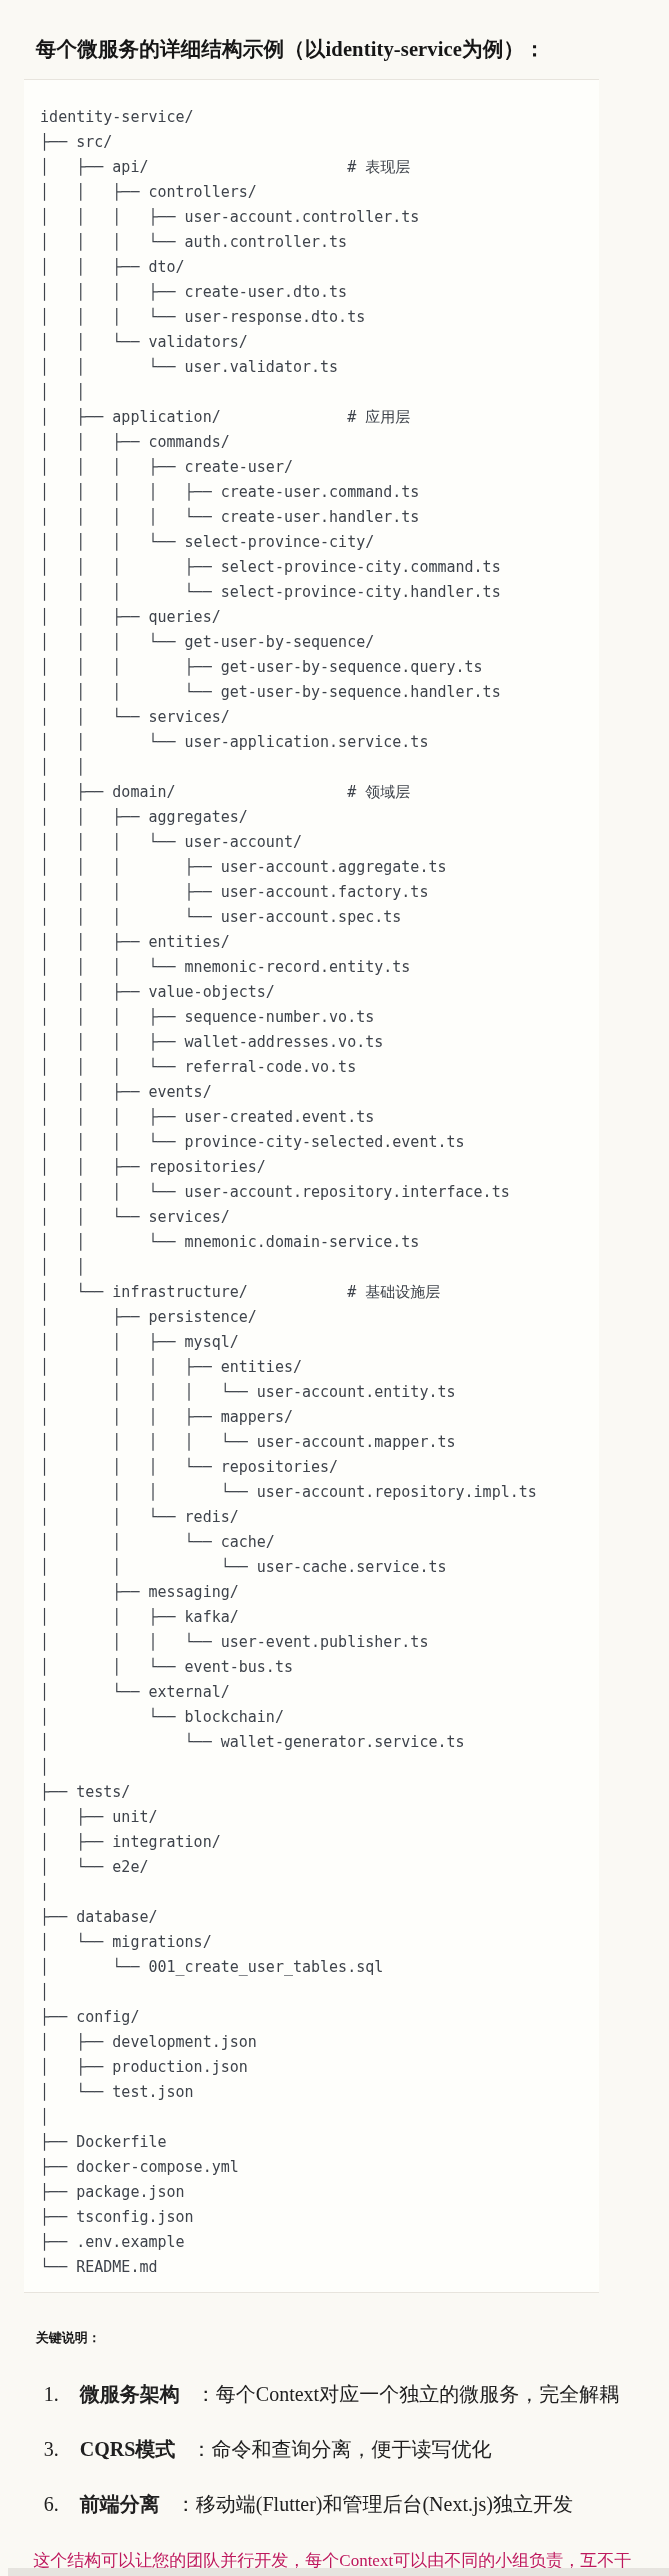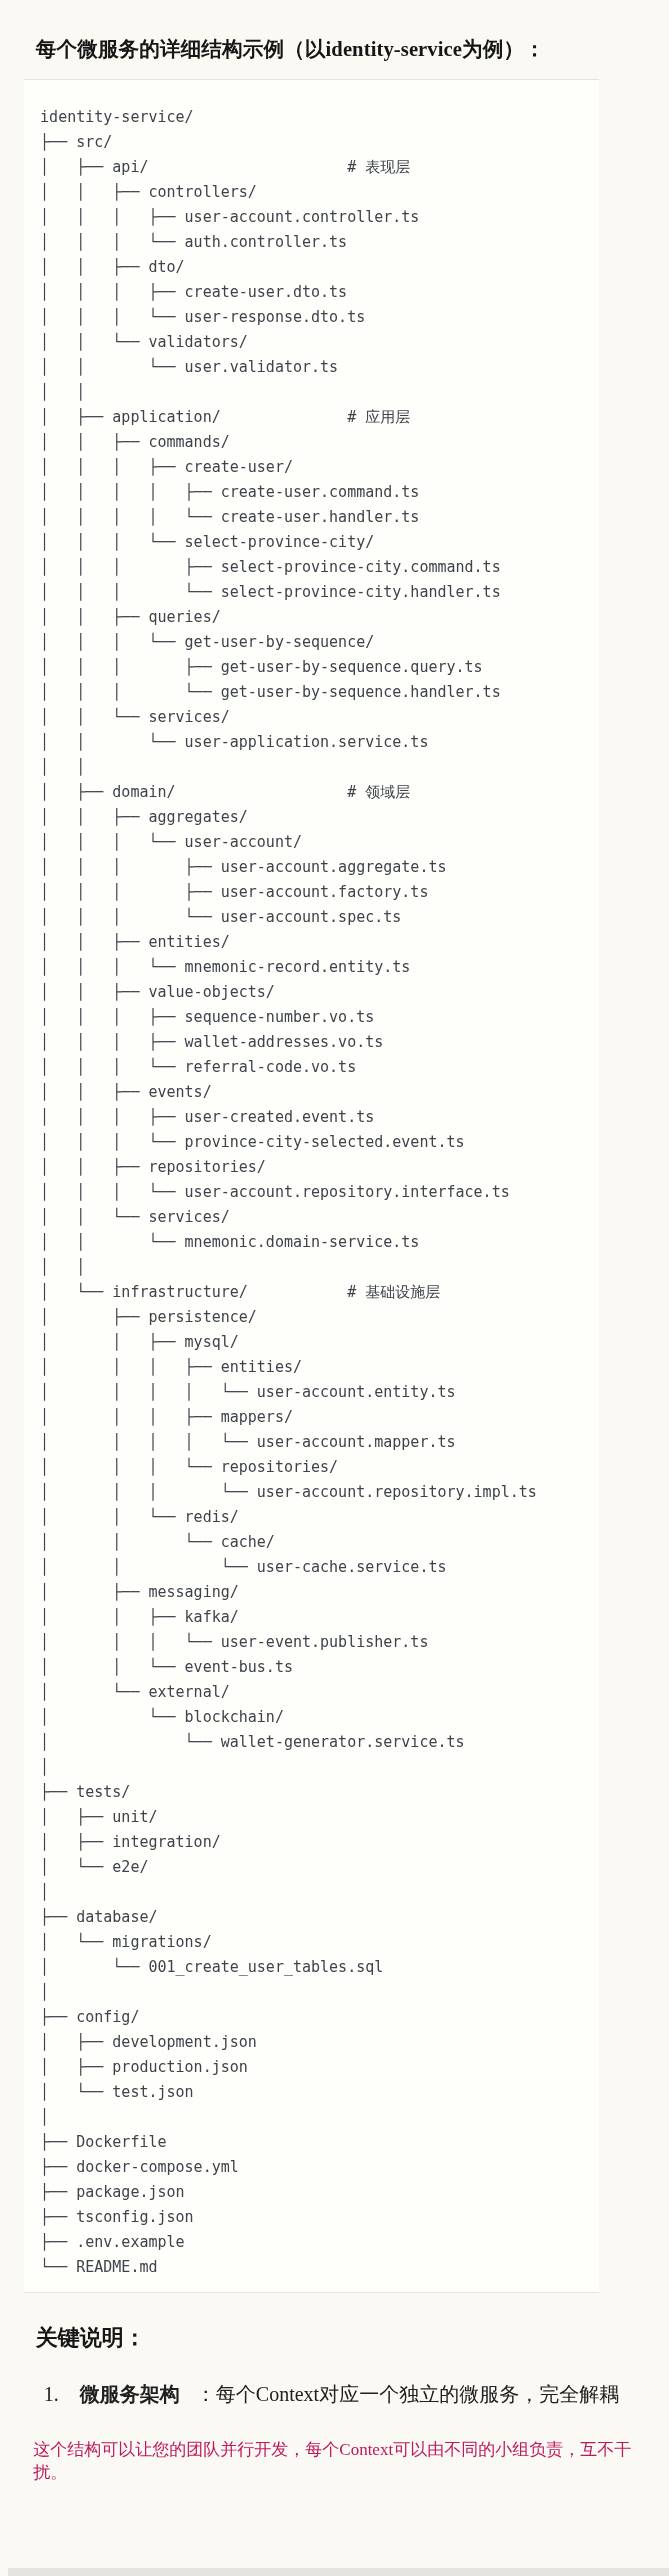--- a/index.html
+++ b/index.html
@@ -34,21 +34,21 @@
     margin: 0;
     padding: 17px 8.8px 3.8px 8.1px;
     font-family: "DejaVu Sans Mono", monospace;
     font-size: 15px;
     line-height: 25px;
     color: #3E434B;
     white-space: pre;
   }
   h2.notes-heading {
     margin: 24px 0 0 3.8px;
-    font-size: 22px;
+    font-size: 13px;
     line-height: 26px;
     font-weight: bold;
     color: #161616;
   }
   ol.notes-list {
     list-style: none;
     margin: 15.6px 0 0 0;
     padding: 0 0 0 3.8px;
   }
   ol.notes-list li {
@@ -168,20 +168,22 @@
 ├── package.json
 ├── tsconfig.json
 ├── .env.example
 └── README.md</pre>
   </div>
 
   <h2 class="notes-heading">关键说明：</h2>
 
   <ol class="notes-list" id="notes-list">
       <li><span class="li-num">1.</span><strong class="li-term">微服务架构</strong><span class="li-desc">：每个Context对应一个独立的微服务，完全解耦</span></li>
+      <li><span class="li-num">3.</span><strong class="li-term">CQRS模式</strong><span class="li-desc">：命令和查询分离，便于读写优化</span></li>
+      <li><span class="li-num">6.</span><strong class="li-term">前端分离</strong><span class="li-desc">：移动端(Flutter)和管理后台(Next.js)独立开发</span></li>
     </ol>
 
   <p class="closing">这个结构可以让您的团队并行开发，每个Context可以由不同的小组负责，互不干扰。</p>
 
   <div class="bottom-strip"></div>
 
 </div>
 
 
 </body></html>

